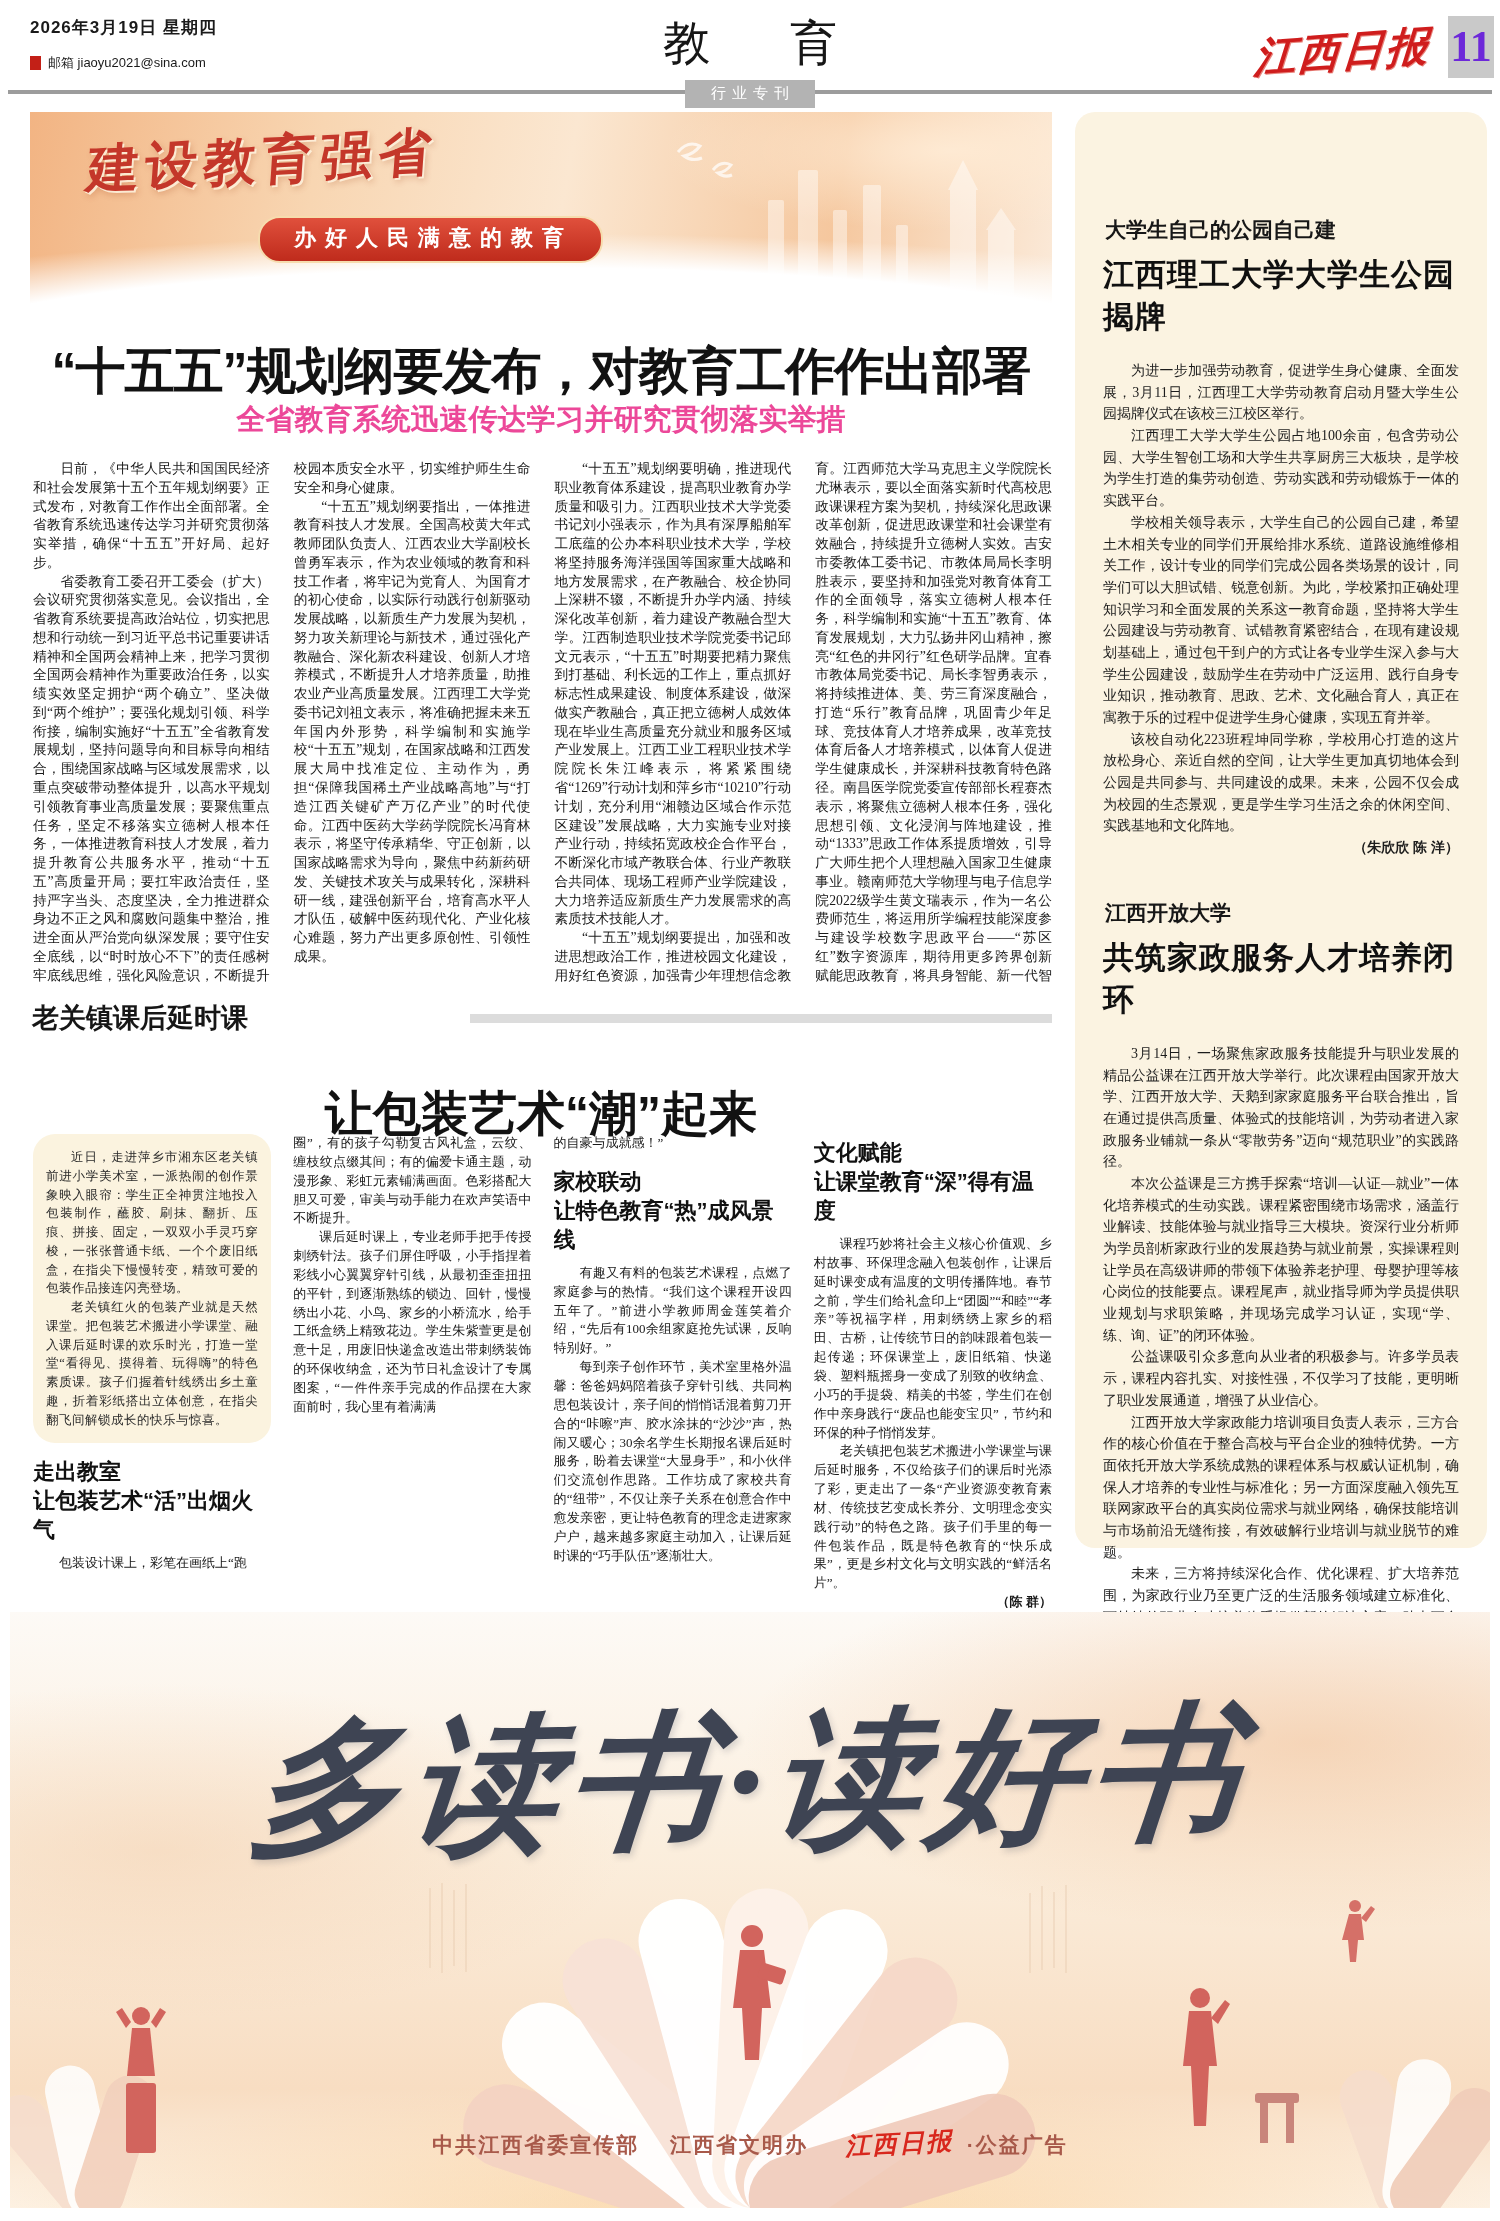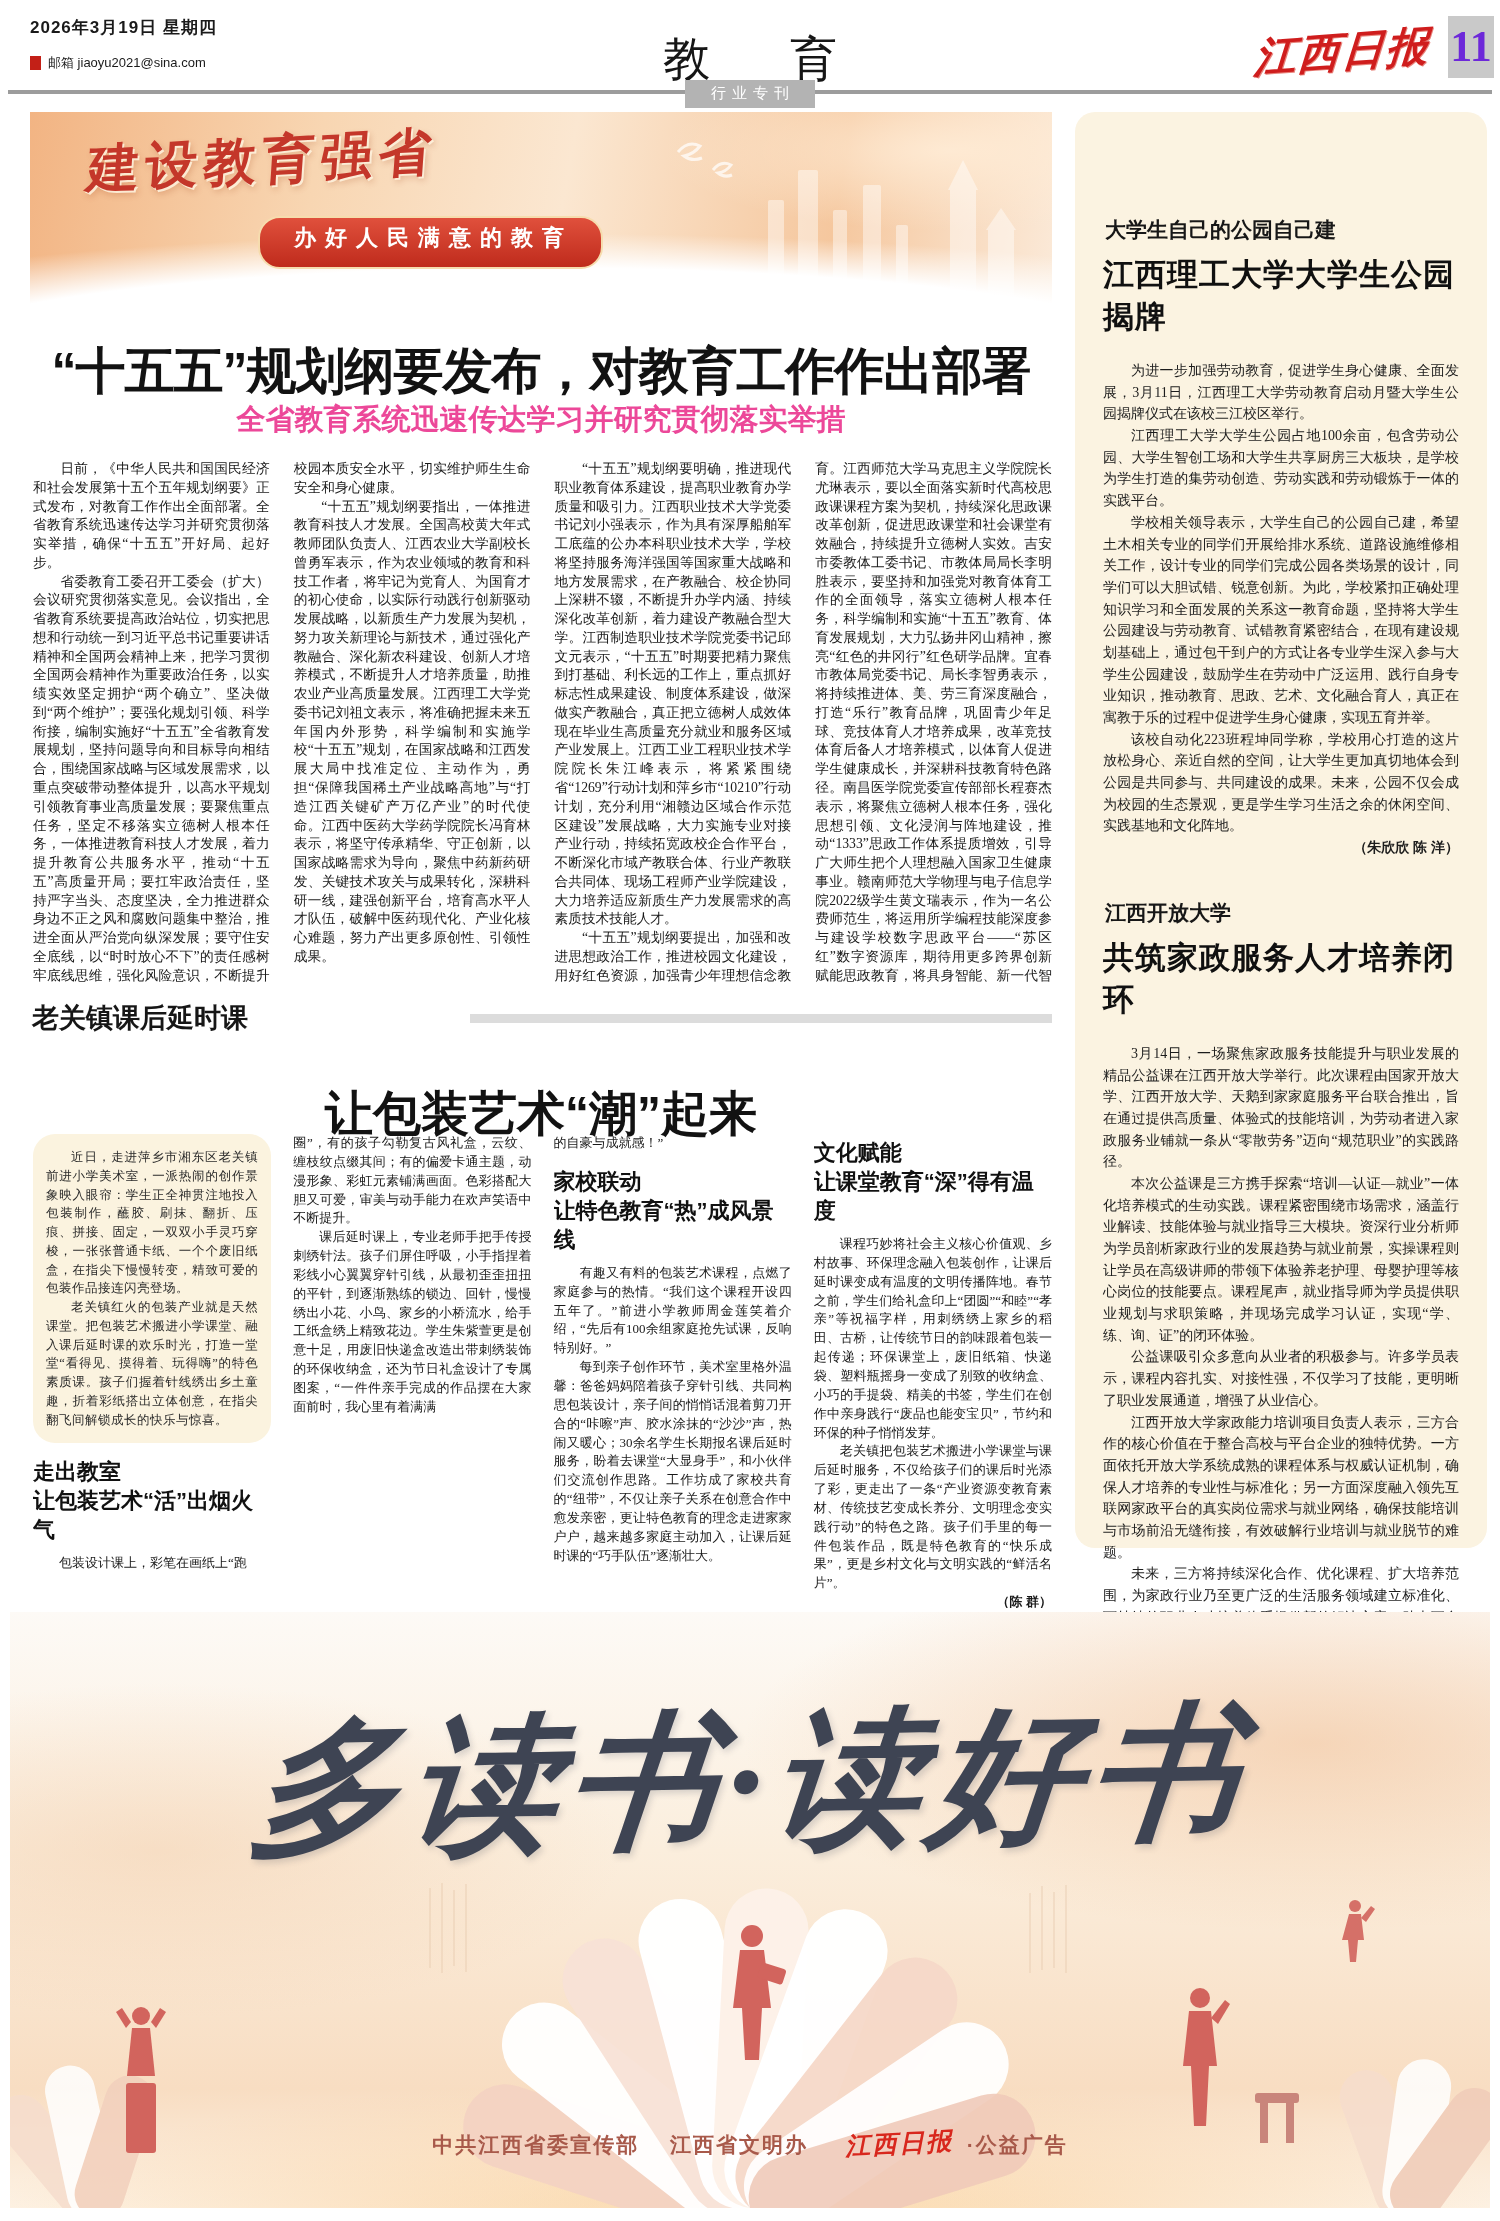--- a/index.html
+++ b/index.html
@@ -4,42 +4,42 @@
 <style>
   html,body{margin:0;padding:0;background:#ffffff;}
   #page{position:relative;width:1500px;height:2221px;background:#fff;overflow:hidden;
         font-family:"Liberation Serif","DejaVu Serif",serif;color:#1a1a1a;}
   
   .hdr-date{position:absolute;left:30px;top:16px;font-size:17px;font-weight:bold;
             font-family:"Liberation Sans","DejaVu Sans",sans-serif;letter-spacing:1px;}
   .hdr-email{position:absolute;left:30px;top:54px;font-size:13px;display:flex;align-items:center;gap:7px;
              font-family:"Liberation Sans","DejaVu Sans",sans-serif;}
   .red-sq{width:11px;height:14px;background:#c32017;display:inline-block;}
-  .section-title{position:absolute;left:0;right:0;top:28px;text-align:center;font-size:47px;
+  .section-title{position:absolute;left:0;right:0;top:12px;text-align:center;font-size:47px;
                  letter-spacing:34px;padding-left:34px;font-weight:500;color:#161616;}
   .masthead{position:absolute;right:70px;top:24px;font-size:42px;font-weight:bold;font-style:italic;
             color:#cf1d1d;transform:rotate(-4deg) skewX(-8deg);letter-spacing:2px;
             text-shadow:1px 1px 0 #e8857d;}
   .pageno{position:absolute;right:6px;top:16px;width:46px;height:62px;background:#c9c9c9;
           color:#6d28d9;font-size:44px;font-weight:bold;text-align:center;line-height:62px;}
   .hdr-rule{position:absolute;top:90px;left:8px;right:8px;height:4px;background:#9c9c9c;}
   .section-tab{position:absolute;top:80px;left:50%;transform:translateX(-50%);
                background:#b3b3b3;color:#fff;font-size:15px;letter-spacing:6px;
                padding:4px 20px 5px 26px;font-family:"Liberation Sans","DejaVu Sans",sans-serif;}
   
   .top-banner{position:absolute;left:30px;top:112px;width:1022px;height:192px;overflow:hidden;
     background:
       radial-gradient(120% 90% at 50% 128%, #ffffff 52%, rgba(255,255,255,0) 72%),
       radial-gradient(40% 60% at 90% 20%, rgba(255,236,214,.9), rgba(255,236,214,0) 70%),
       linear-gradient(100deg,#f2b483 0%,#f8d6b2 28%,#fbe7d1 52%,#f5c79e 78%,#fbead9 100%);}
   .slogan-main{position:absolute;left:58px;top:14px;font-size:52px;font-weight:bold;color:#c4372a;
     transform:skewX(-7deg) rotate(-3deg);letter-spacing:6px;
     text-shadow:2px 2px 0 rgba(255,245,225,.85),3px 4px 6px rgba(160,60,20,.25);}
   .slogan-pill{position:absolute;left:228px;top:104px;background:linear-gradient(#e0503c,#bf2b1c);
-    color:#fff;font-size:22px;font-weight:bold;letter-spacing:9px;padding:5px 28px 14px 34px;
+    color:#fff;font-size:22px;font-weight:bold;letter-spacing:9px;padding:5px 28px 8px 34px;
     border-radius:22px;border:2px solid #f6dcae;font-family:"Liberation Sans","DejaVu Sans",sans-serif;}
   .skyline{position:absolute;right:14px;top:18px;opacity:.8;}
   
   .lead-headline{position:absolute;left:30px;top:304px;width:1022px;text-align:center;font-size:50px;
     font-weight:900;letter-spacing:-1px;color:#121212;
     font-family:"Liberation Sans","DejaVu Sans",sans-serif;}
   .lead-subhead{position:absolute;left:30px;top:400px;width:1022px;text-align:center;
     font-size:29px;font-weight:bold;color:#ec4899;}
   .lead-body{position:absolute;left:33px;top:460px;width:1019px;height:528px;overflow:hidden;
     column-count:4;column-gap:24px;font-size:13.7px;line-height:1.37;text-align:justify;color:#191919;}

